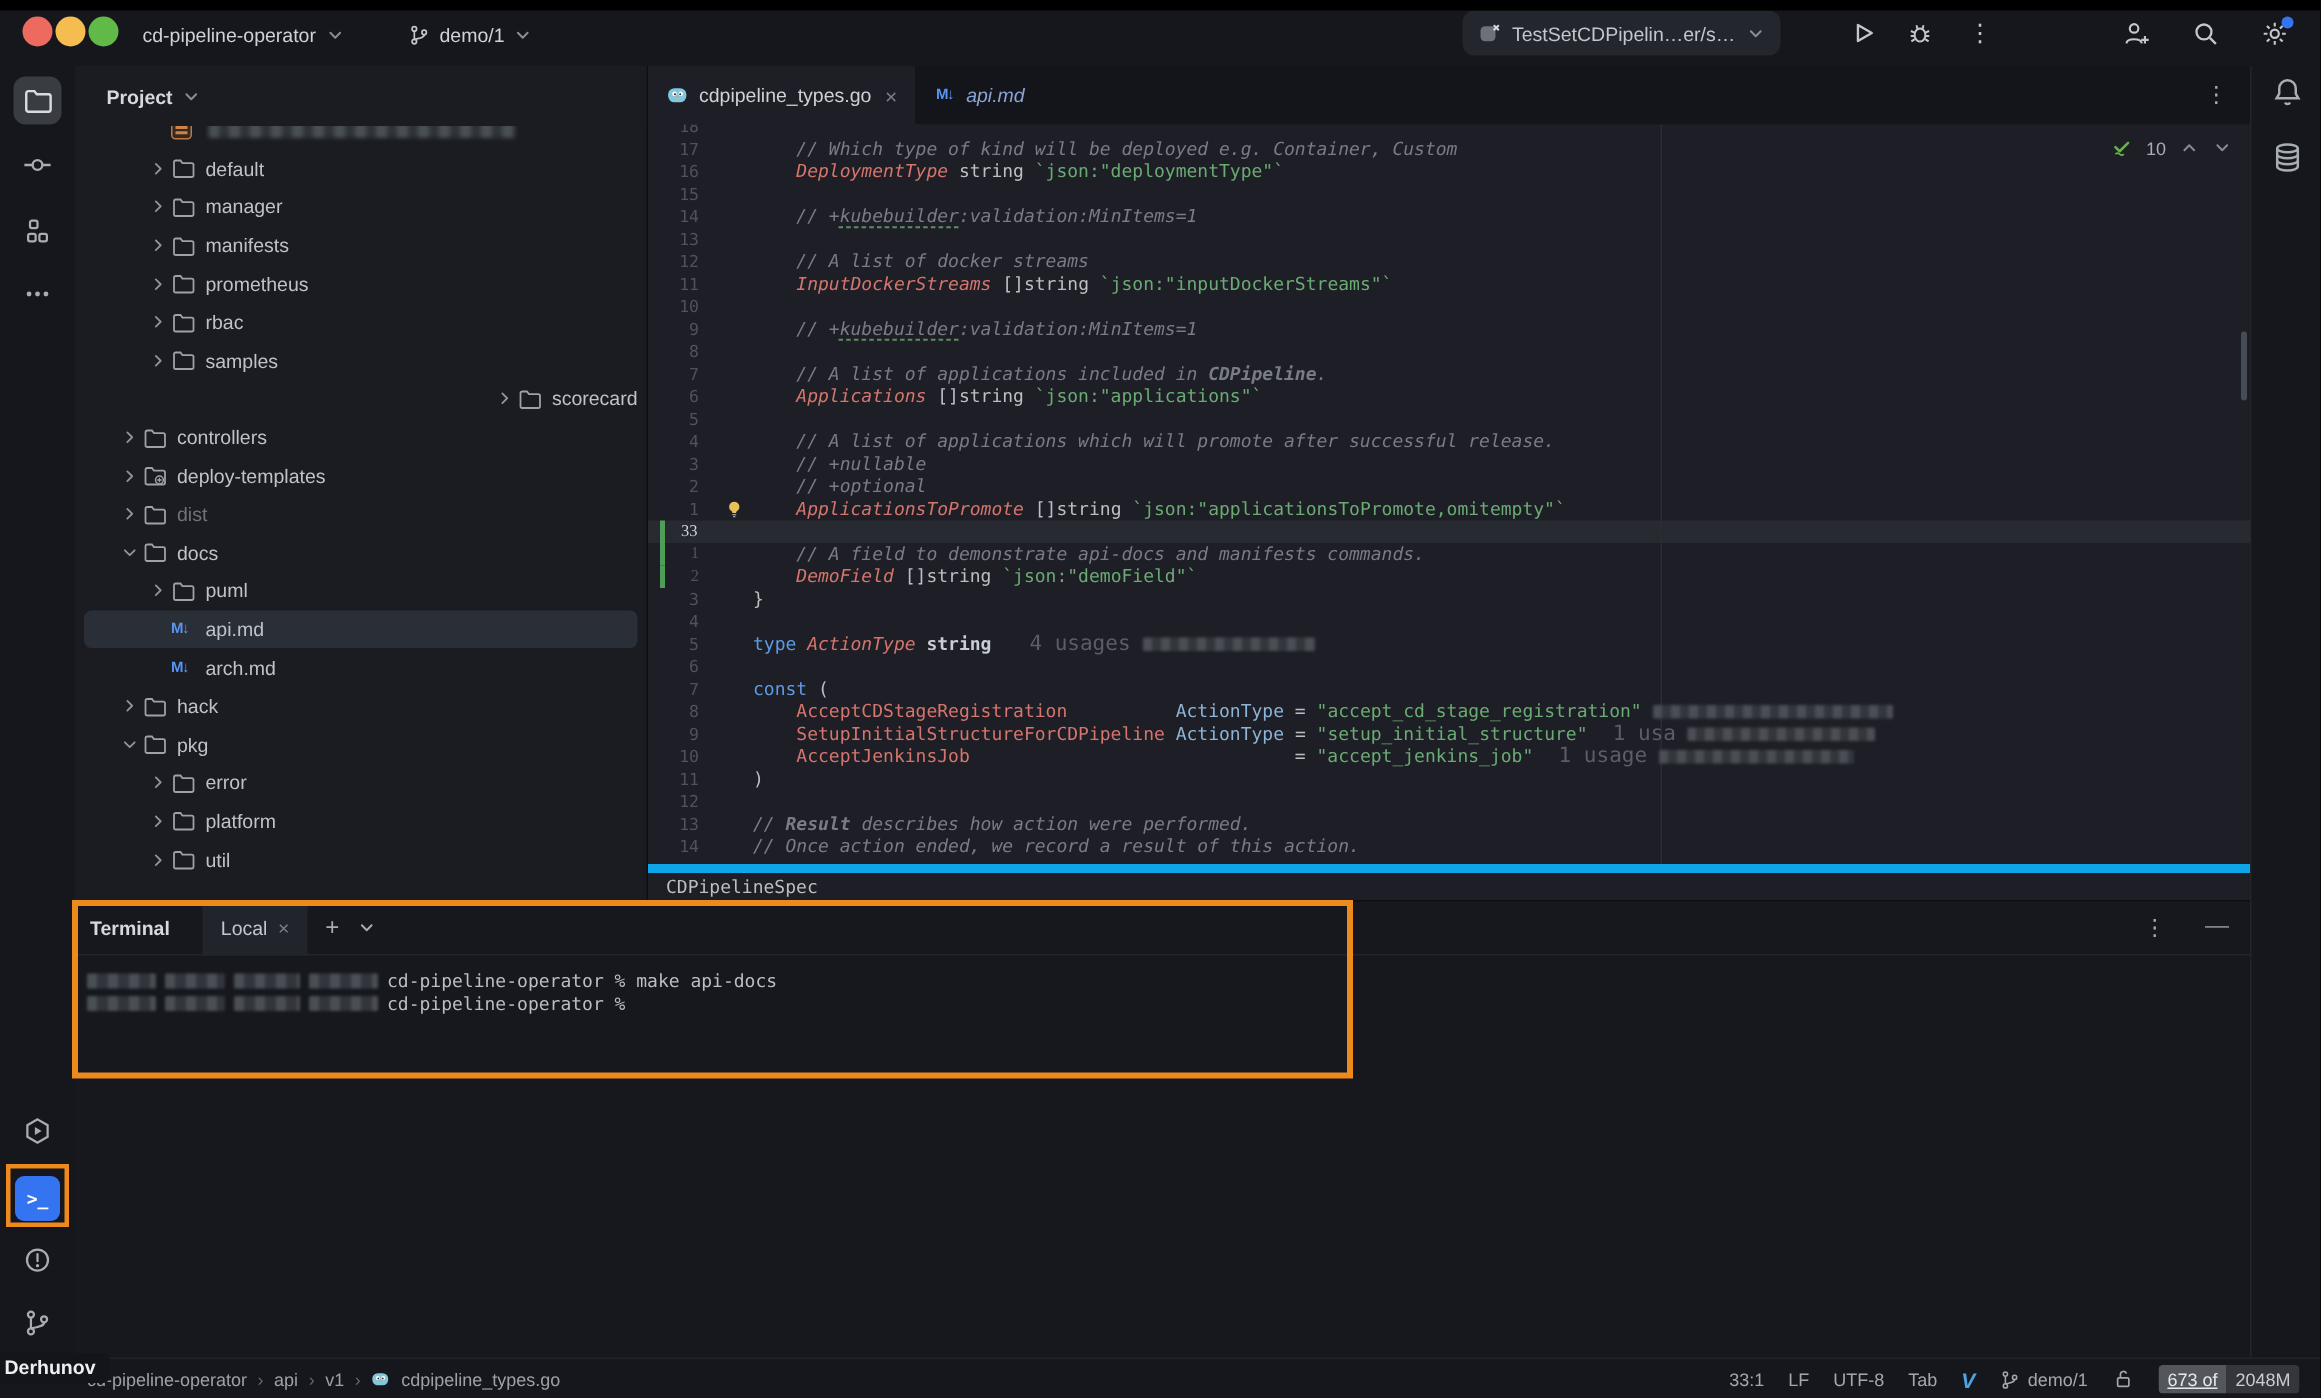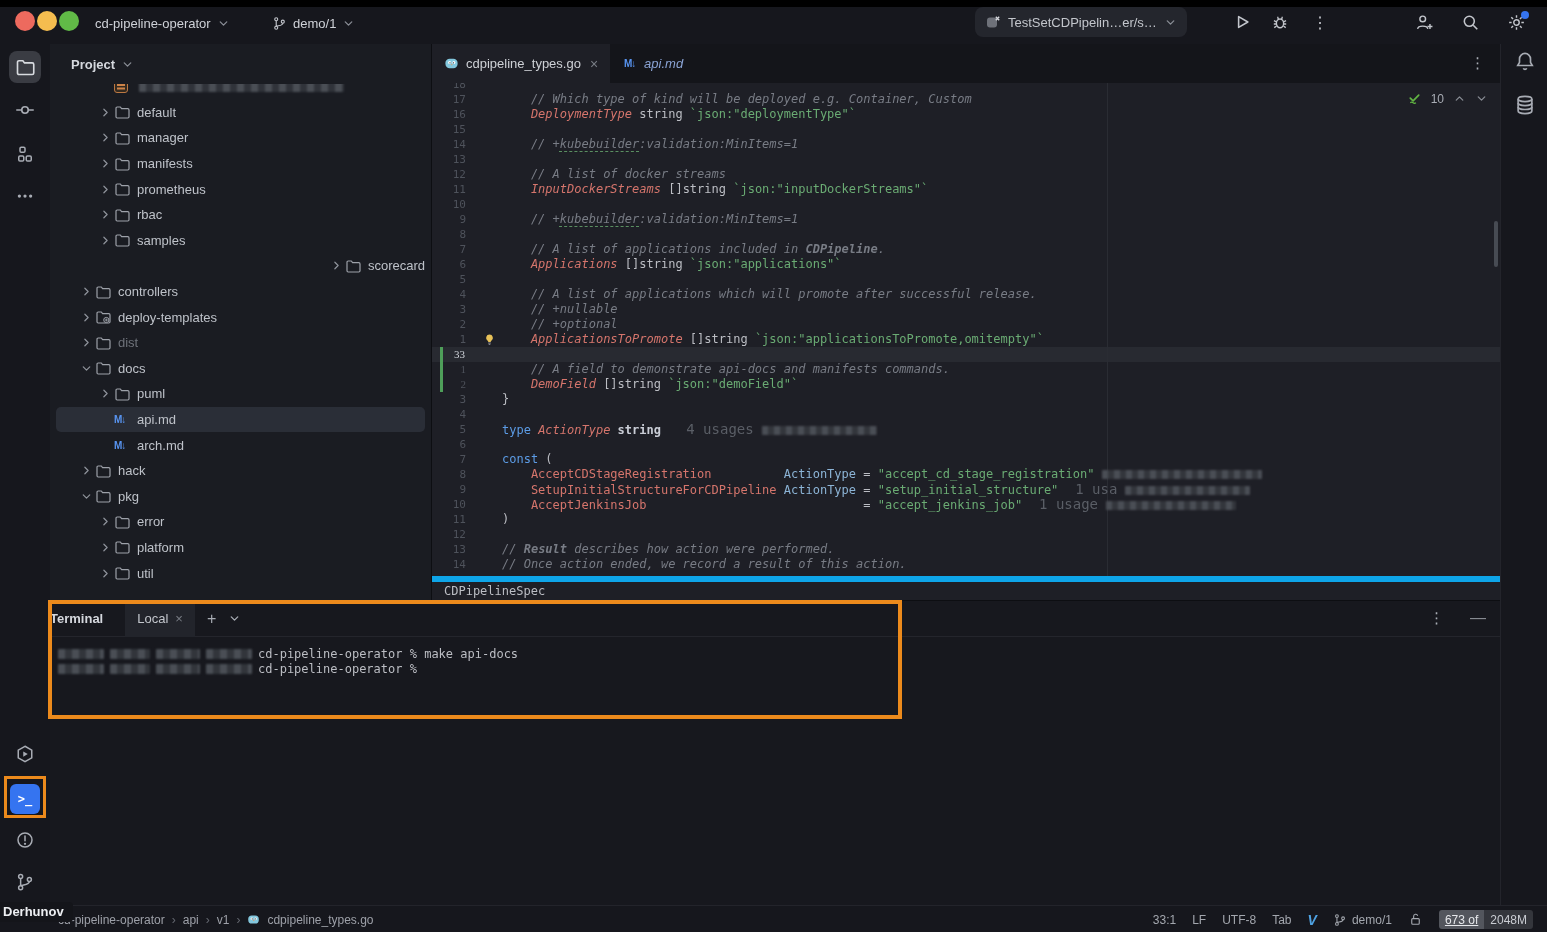--- a/index.html
+++ b/index.html
@@ -79,21 +79,21 @@
           background:repeating-linear-gradient(90deg,#4A4E55 0 6px,#33363C 6px 12px);filter:blur(1.1px);}
   .vguide{position:absolute;left:675px;top:0;bottom:0;width:1px;background:#2A2C33;}
   .scroll-thumb{position:absolute;right:2px;top:138px;width:4px;height:46px;background:#474B53;border-radius:2px;}
   .inspect{position:absolute;right:12px;top:8px;display:flex;align-items:center;gap:9px;color:#A8ACB4;font-size:12px;}
   .ed-footer{position:absolute;left:0;right:0;top:532px;height:24px;background:#1E1F26;border-top:6px solid #0ea5e9;
              display:flex;align-items:center;padding-left:12px;font-family:"DejaVu Sans Mono",monospace;font-size:12px;color:#BCBEC4;}
 
   
   .terminal-panel{left:50px;top:600px;width:1450px;height:305px;background:#17181E;border-top:1px solid #0D0E12;}
   .term-bar{position:absolute;left:0;top:0;right:0;height:36px;border-bottom:1px solid #24252C;display:flex;align-items:center;}
-  .term-title{font-weight:bold;font-size:13px;color:#D5D8DE;}
+  .term-title{font-weight:bold;font-size:13px;color:#D5D8DE;margin-left:10px;}
   .term-tab{margin-left:22px;height:36px;display:flex;align-items:center;gap:7px;padding:0 12px;background:#22242B;font-size:13px;color:#C3C6CC;}
   .term-tab .x{color:#7A7E86;font-size:13px;}
   .term-plus{margin-left:12px;color:#A8ACB4;font-size:16px;}
   .term-chev{margin-left:12px;color:#A8ACB4;}
   .term-right{position:absolute;right:14px;top:8px;display:flex;gap:26px;align-items:center;color:#A8ACB4;}
   .terminal-output{position:absolute;left:8px;top:45px;right:10px;}
   .term-line{display:flex;align-items:center;height:15px;font-family:"DejaVu Sans Mono",monospace;font-size:12px;color:#BCBEC4;white-space:pre;}
   .tred{height:10px;flex:none;margin-right:6px;border-radius:1px;
         background:repeating-linear-gradient(90deg,#4A4E55 0 7px,#32353B 7px 14px);filter:blur(1.2px);}
   .tsp{flex:none;height:1px;}

